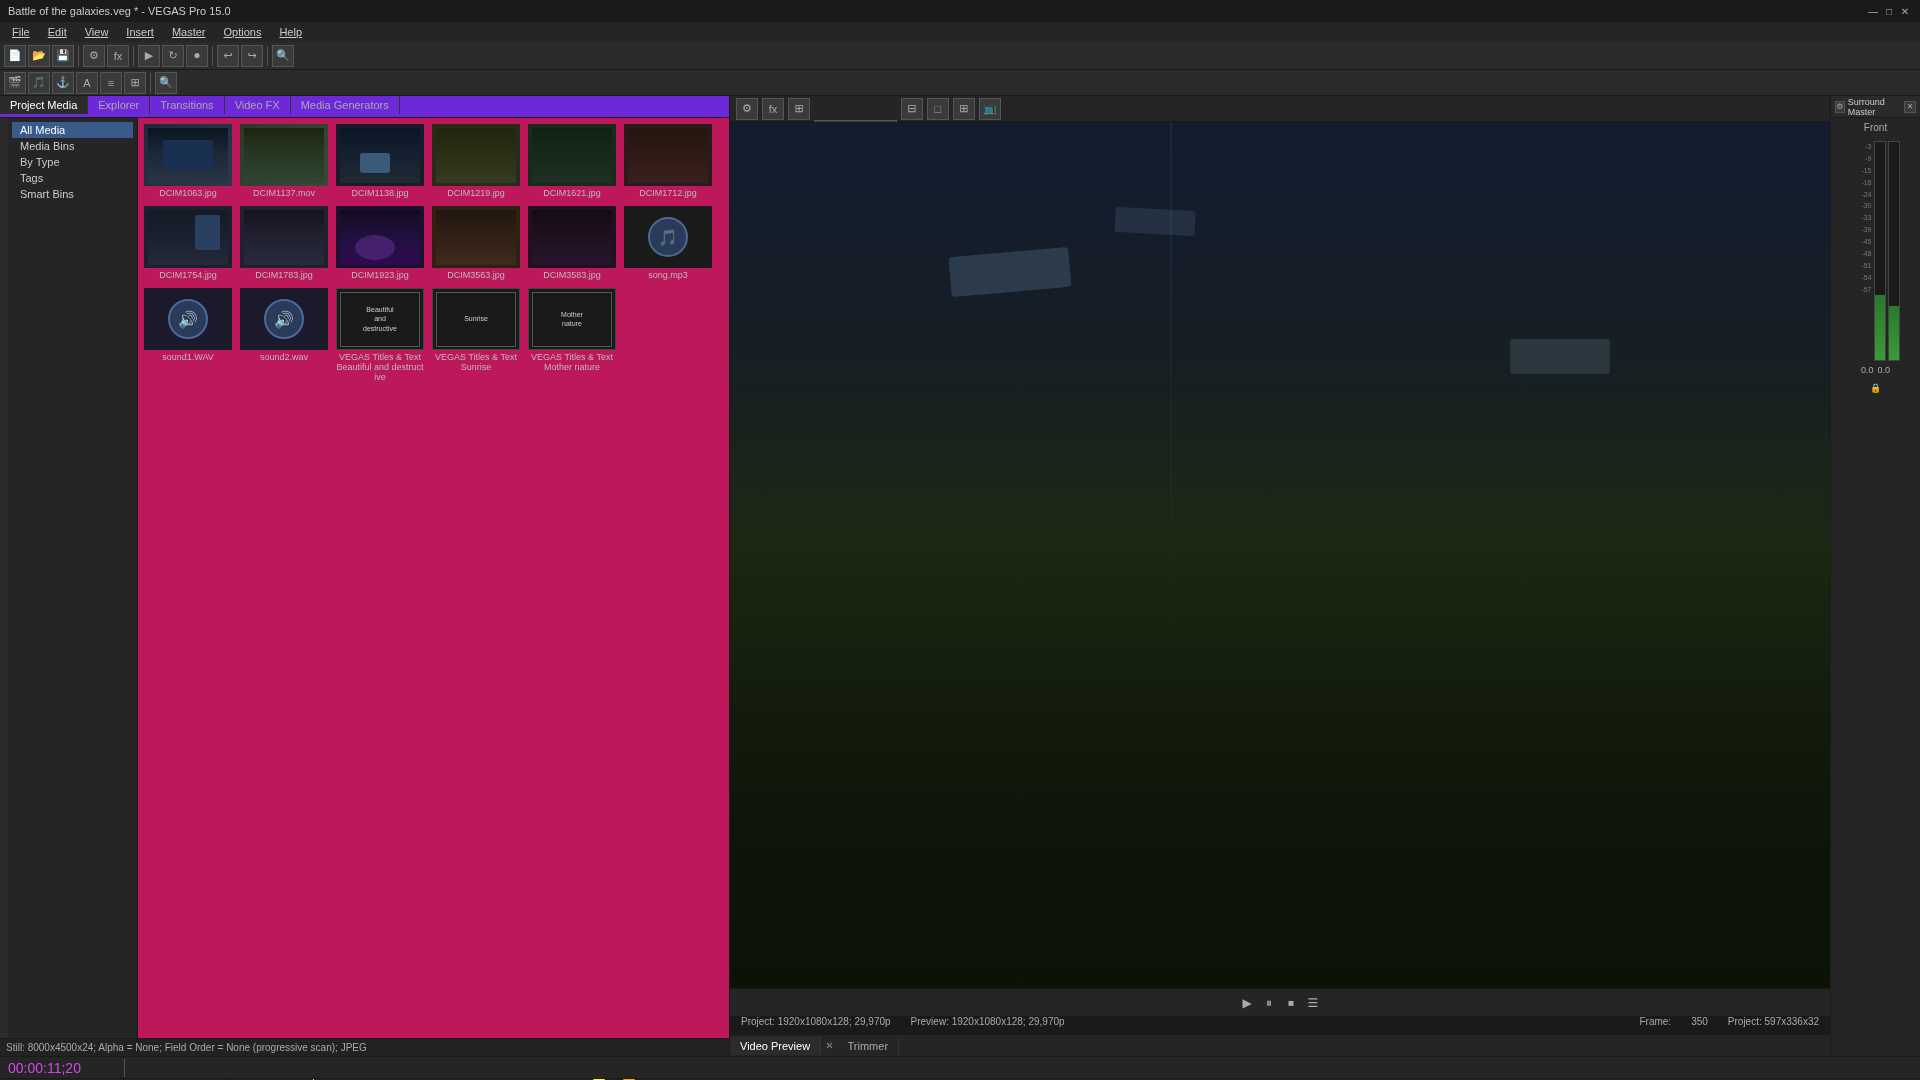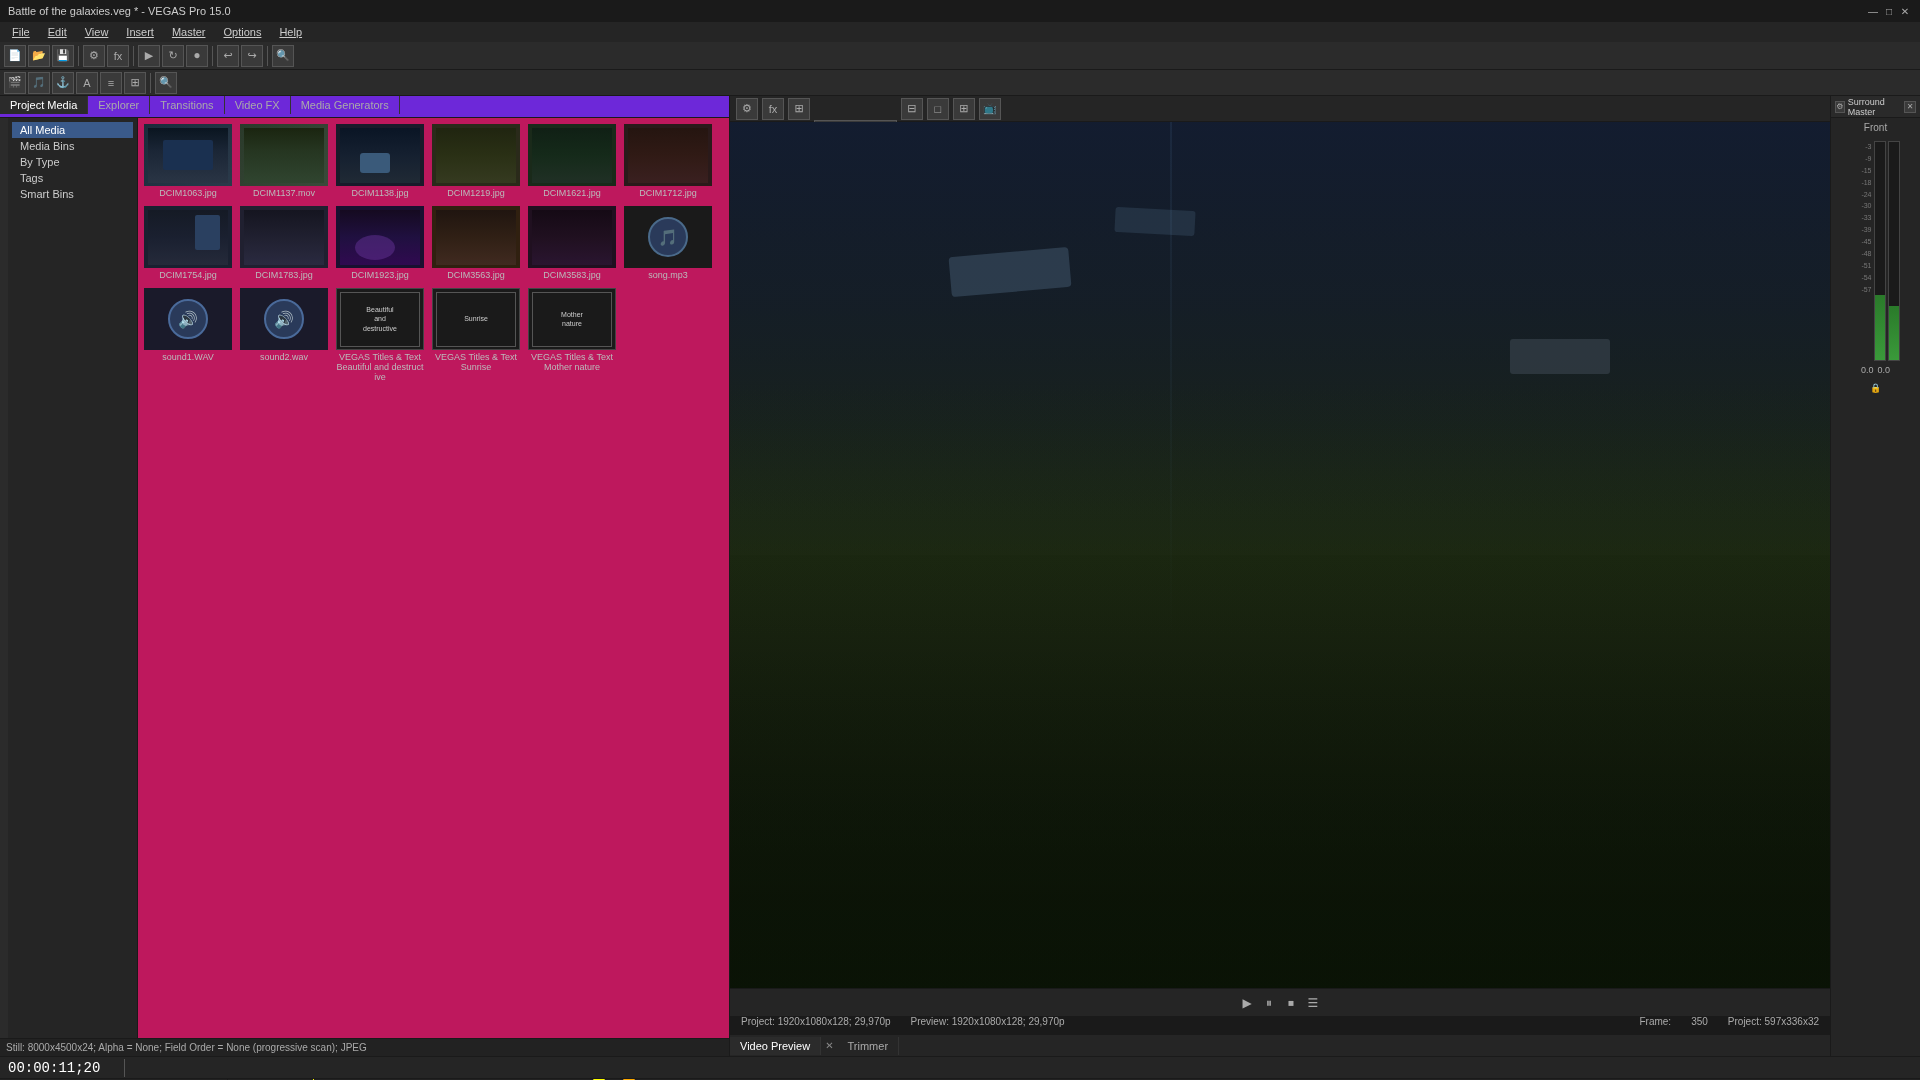--- a/index.html
+++ b/index.html
@@ -674,21 +674,21 @@
     </div>
   </div>
 
 </div>
 
 <div id="app-bottom">
   <div id="timeline-area">
 
     <div id="timeline-tabs">
 
-      <div style="padding:0 8px;font-family:Liberation Mono, monospace;font-size:14px;color:#ffffff;min-width:120px;">00:00:11;20</div>
+      <div style="padding:0 8px;font-family:Liberation Sans, sans-serif;font-size:14px;color:#d946ef;min-width:120px;">00:00:11;20</div>
       <div style="width:1px;height:18px;background:#555;margin:0 4px;"></div>
     </div>
 
     <div id="timeline-content">
 
       <div id="tl-left">
 
         <div style="height:20px;background:#222;border-bottom:1px solid #1a1a1a;display:flex;align-items:center;padding:0 4px;">
           
         </div>

